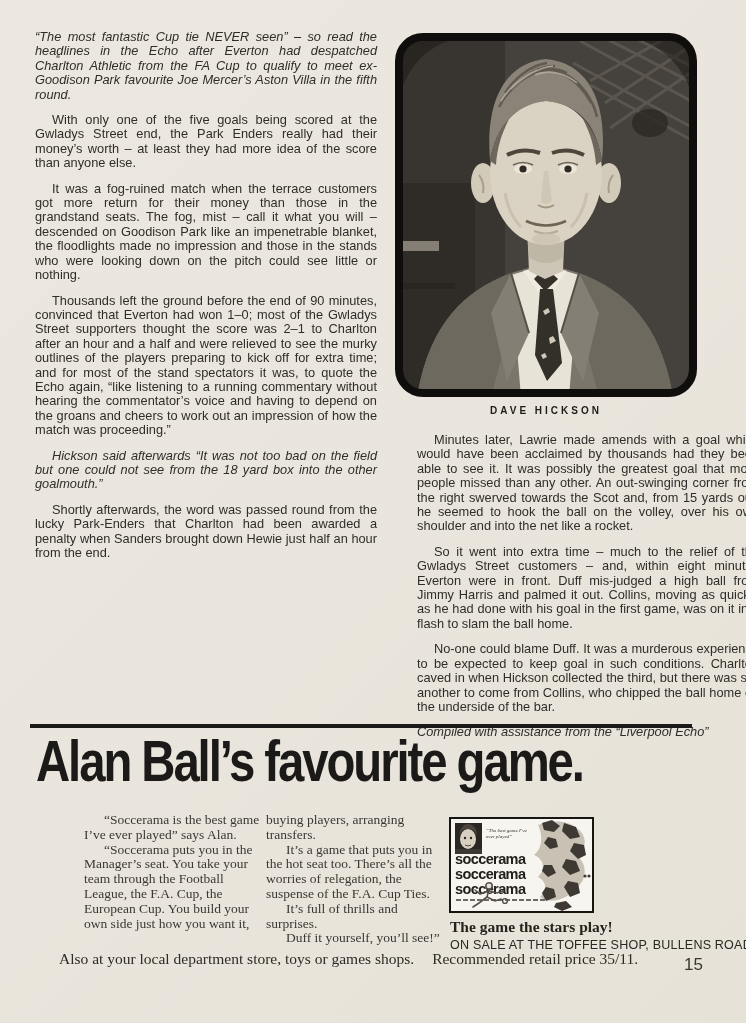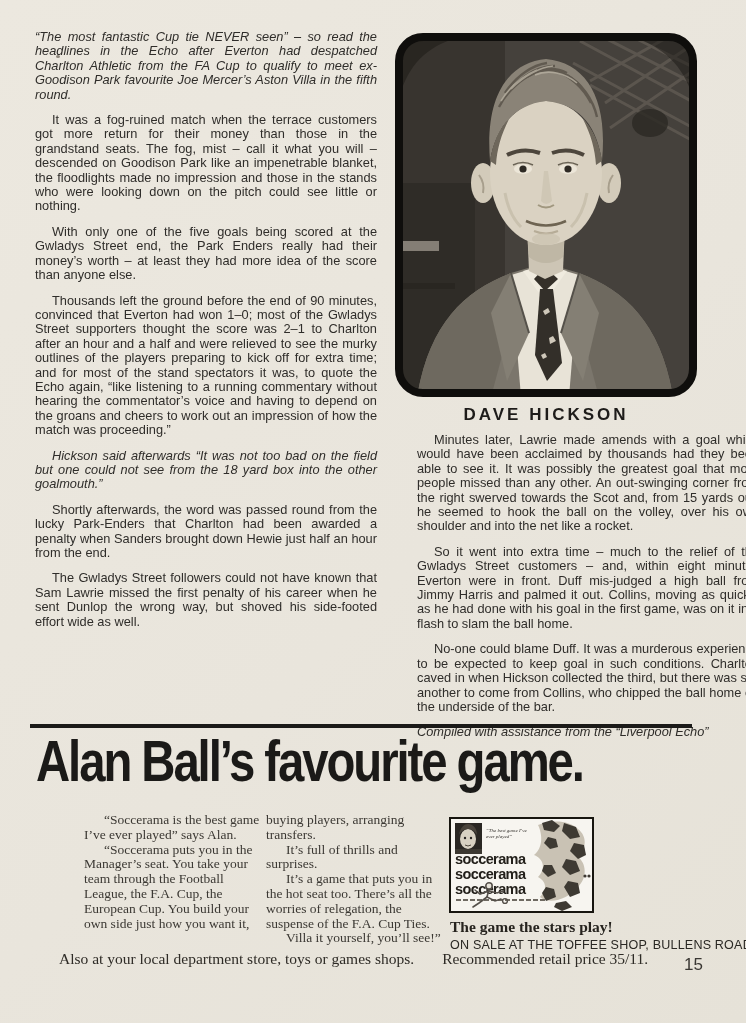--- a/index.html
+++ b/index.html
@@ -20,21 +20,21 @@
     text-align:justify;color:#2f2d2a;
   }
   p.ind{text-indent:17px;}
   p.ital{font-style:italic;}
   .credit{font-style:italic;font-size:12.8px;line-height:14px;text-align:left;margin-top:1px;color:#2f2d2a;}
 
   
   .photo{position:absolute;left:395px;top:33px;width:302px;height:364px;}
   .caption{
     position:absolute;left:395px;top:405px;width:302px;
-    text-align:center;font-weight:bold;font-size:17px;letter-spacing:3px;color:#1e1c1a;
+    text-align:center;font-weight:bold;font-size:10px;letter-spacing:3px;color:#1e1c1a;
   }
 
   
   .divider{position:absolute;left:30px;top:724px;width:662px;height:4px;background:#1b1a18;}
   .ad-headline{
     position:absolute;left:36px;top:733px;
     font-weight:bold;font-size:57px;line-height:1;letter-spacing:-2.5px;color:#1b1a18;
     transform:scaleX(0.83);transform-origin:left top;white-space:nowrap;
   }
   .ad-col{position:absolute;width:182px;top:813px;}
@@ -64,39 +64,38 @@
   .soc-smallline{position:absolute;left:5px;top:80px;width:90px;height:2px;
     background:repeating-linear-gradient(90deg,#6f6a62 0 5px,transparent 5px 7px);}
   .soc-blob{position:absolute;right:0;top:0;width:84px;height:92px;}
   .soc-player{position:absolute;left:16px;top:62px;width:44px;height:28px;}
 
   .tagline{position:absolute;left:450px;top:918px;
     font-family:"Liberation Serif", serif;font-weight:bold;font-size:15.5px;color:#26231e;}
   .onsale{position:absolute;left:450px;top:937px;
     font-size:13.5px;letter-spacing:0.2px;color:#2a2824;
     transform:scaleX(0.93);transform-origin:left top;white-space:nowrap;}
-  .ad-footer{position:absolute;left:59px;top:950px;display:flex;gap:28px;
+  .ad-footer{position:absolute;left:59px;top:950px;display:flex;gap:18px;
     font-family:"Liberation Serif", serif;font-size:15.5px;color:#2e2b26;white-space:nowrap;}
   .page-number{position:absolute;left:684px;top:955px;font-size:17px;color:#3a3733;text-align:center;}
   .speck{position:absolute;left:56px;top:55px;width:4px;height:3px;background:#8d867c;border-radius:50%;}
 </style>
 </head>
 <body>
 
 <div class="page">
   <div class="speck"></div>
 
   <div class="col-left">
     <p class="ital">“The most fantastic Cup tie NEVER seen” – so read the headlines in the Echo after Everton had despatched Charlton Athletic from the FA Cup to qualify to meet ex-Goodison Park favourite Joe Mercer’s Aston Villa in the fifth round.</p>
+    <p class="ind">With only one of the five goals being scored at the Gwladys Street end, the Park Enders really had their money’s worth – at least they had more idea of the score than anyone else.</p>
     <p class="ind">It was a fog-ruined match when the terrace customers got more return for their money than those in the grandstand seats. The fog, mist – call it what you will – descended on Goodison Park like an impenetrable blanket, the floodlights made no impression and those in the stands who were looking down on the pitch could see little or nothing.</p>
-    <p class="ind">With only one of the five goals being scored at the Gwladys Street end, the Park Enders really had their money’s worth – at least they had more idea of the score than anyone else.</p>
     <p class="ind">Thousands left the ground before the end of 90 minutes, convinced that Everton had won 1–0; most of the Gwladys Street supporters thought the score was 2–1 to Charlton after an hour and a half and were relieved to see the murky outlines of the players preparing to kick off for extra time; and for most of the stand spectators it was, to quote the Echo again, “like listening to a running commentary without hearing the commentator’s voice and having to depend on the groans and cheers to work out an impression of how the match was proceeding.”</p>
     <p class="ital ind">Hickson said afterwards “It was not too bad on the field but one could not see from the 18 yard box into the other goalmouth.”</p>
     <p class="ind">Shortly afterwards, the word was passed round from the lucky Park-Enders that Charlton had been awarded a penalty when Sanders brought down Hewie just half an hour from the end.</p>
-    <p class="ind">The Gwladys Street followers could not have known that Sam Lawrie missed the first penalty of his career when he sent Dunlop the wrong way, but shoved his side-footed effort wide as well.</p>
   </div>
 
   <div class="photo">
     <svg width="302" height="364" viewBox="0 0 302 364" xmlns="http://www.w3.org/2000/svg">
       <defs>
         <clipPath id="frame">
             <rect x="4" y="4" width="294" height="356" rx="24"></rect>
           </clipPath>
       </defs>
       <g clip-path="url(#frame)">
@@ -205,23 +204,23 @@
 
   <div class="divider"></div>
   <div class="ad-headline">Alan Ball’s favourite game.</div>
 
   <div class="ad-col ad-col-1">
     <p class="ind">“Soccerama is the best game I’ve ever played” says Alan.</p>
     <p class="ind">“Soccerama puts you in the Manager’s seat. You take your team through the Football League, the F.A. Cup, the European Cup. You build your own side just how you want it,</p>
   </div>
   <div class="ad-col ad-col-2">
     <p>buying players, arranging transfers.</p>
+    <p class="ind">It’s a game that puts you in the hot seat too. There’s all the worries of relegation, the suspense of the F.A. Cup Ties.</p>
     <p class="ind">It’s full of thrills and surprises.</p>
-    <p class="ind">It’s a game that puts you in the hot seat too. There’s all the worries of relegation, the suspense of the F.A. Cup Ties.</p>
-    <p class="ind">Villa it yourself, you’ll see!”</p>
+    <p class="ind">Duff it yourself, you’ll see!”</p>
   </div>
 
   <div class="soc-box">
     <div class="soc-photo">
       <svg width="27" height="31" viewBox="0 0 27 31" xmlns="http://www.w3.org/2000/svg">
         <rect width="27" height="31" fill="#2a2723"></rect>
         <ellipse cx="13" cy="16" rx="8" ry="10" fill="#d8d1c2"></ellipse>
         <path d="M4,12 C5,4 10,1 13,1 C18,1 22,5 22,12 C19,7 16,6 13,6 C10,6 6,8 4,12 Z" fill="#4a443c"></path>
         <circle cx="10" cy="15" r="1.2" fill="#262320"></circle>
         <circle cx="16" cy="15" r="1.2" fill="#262320"></circle>

